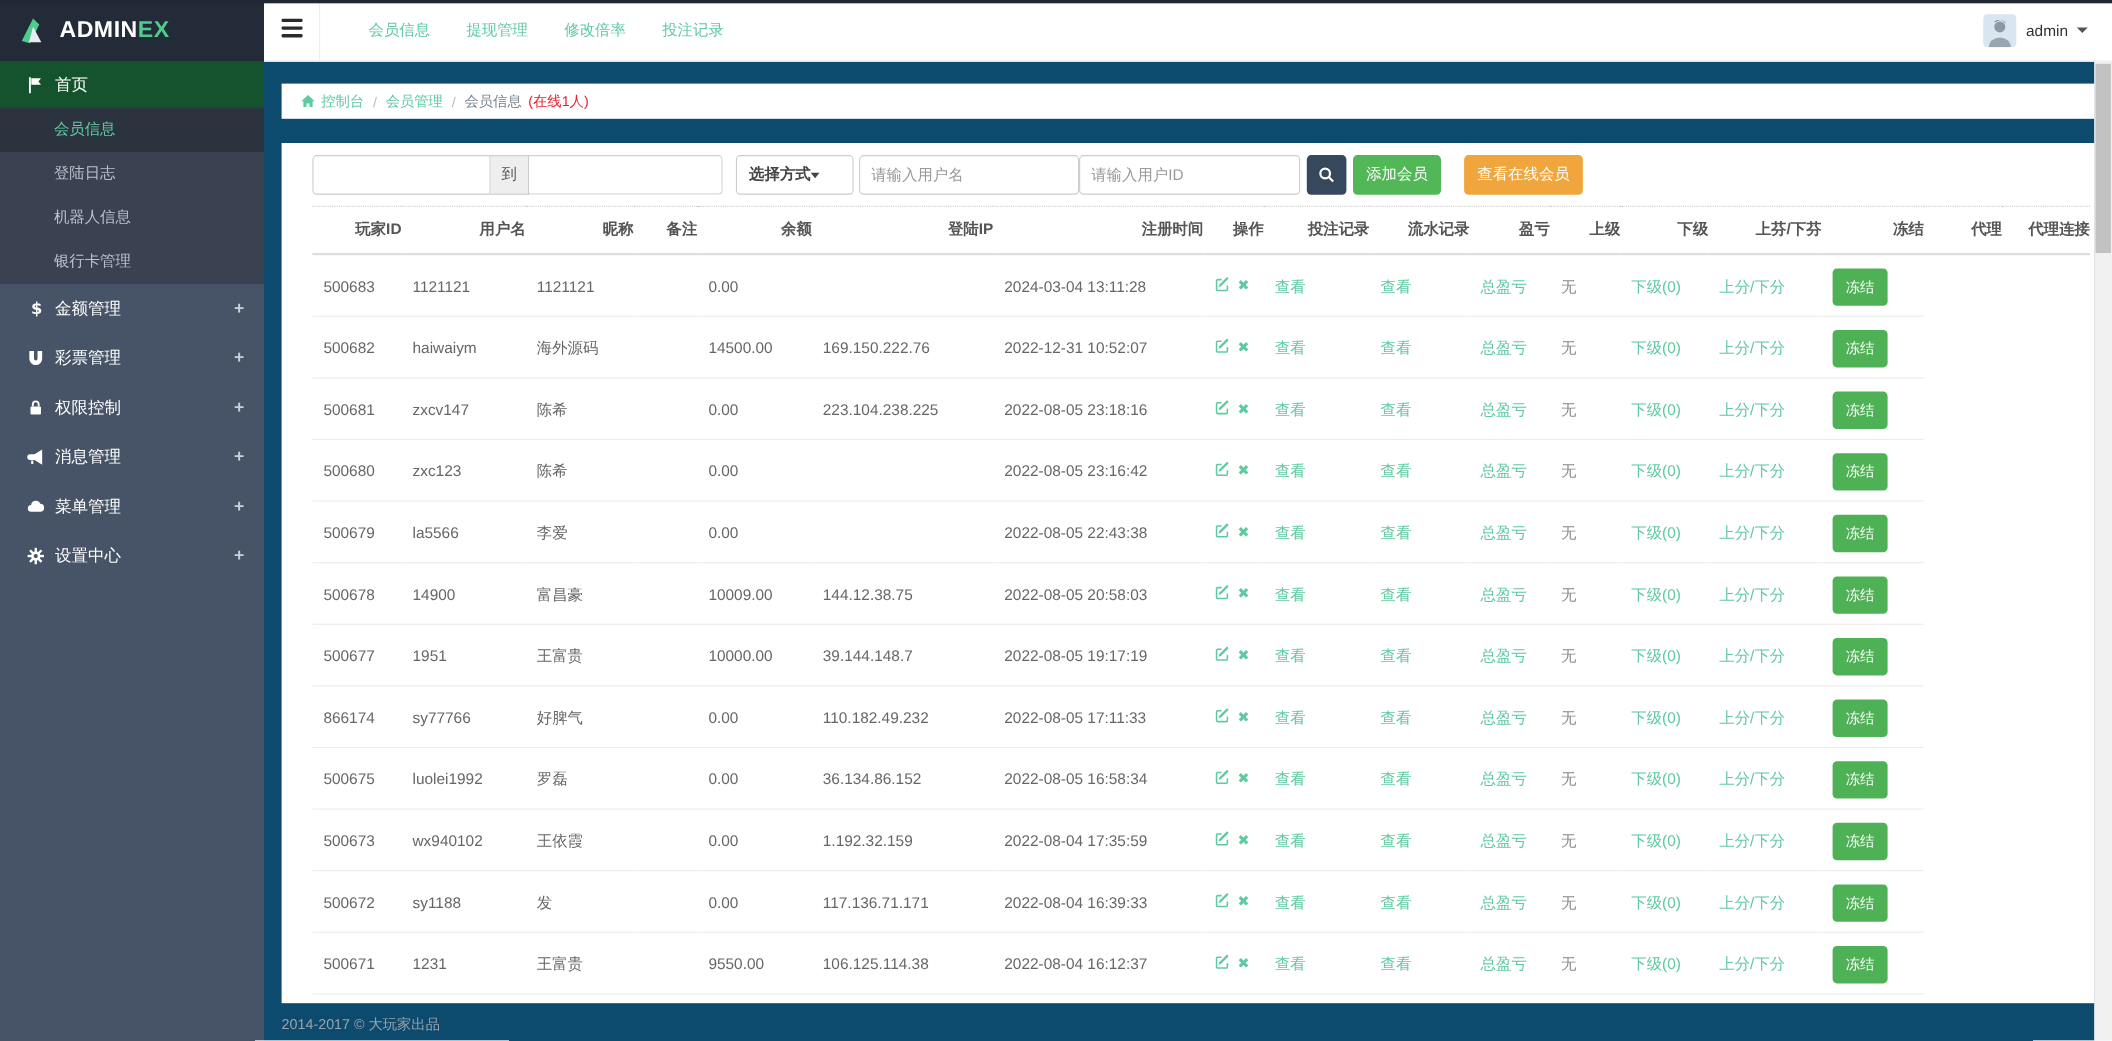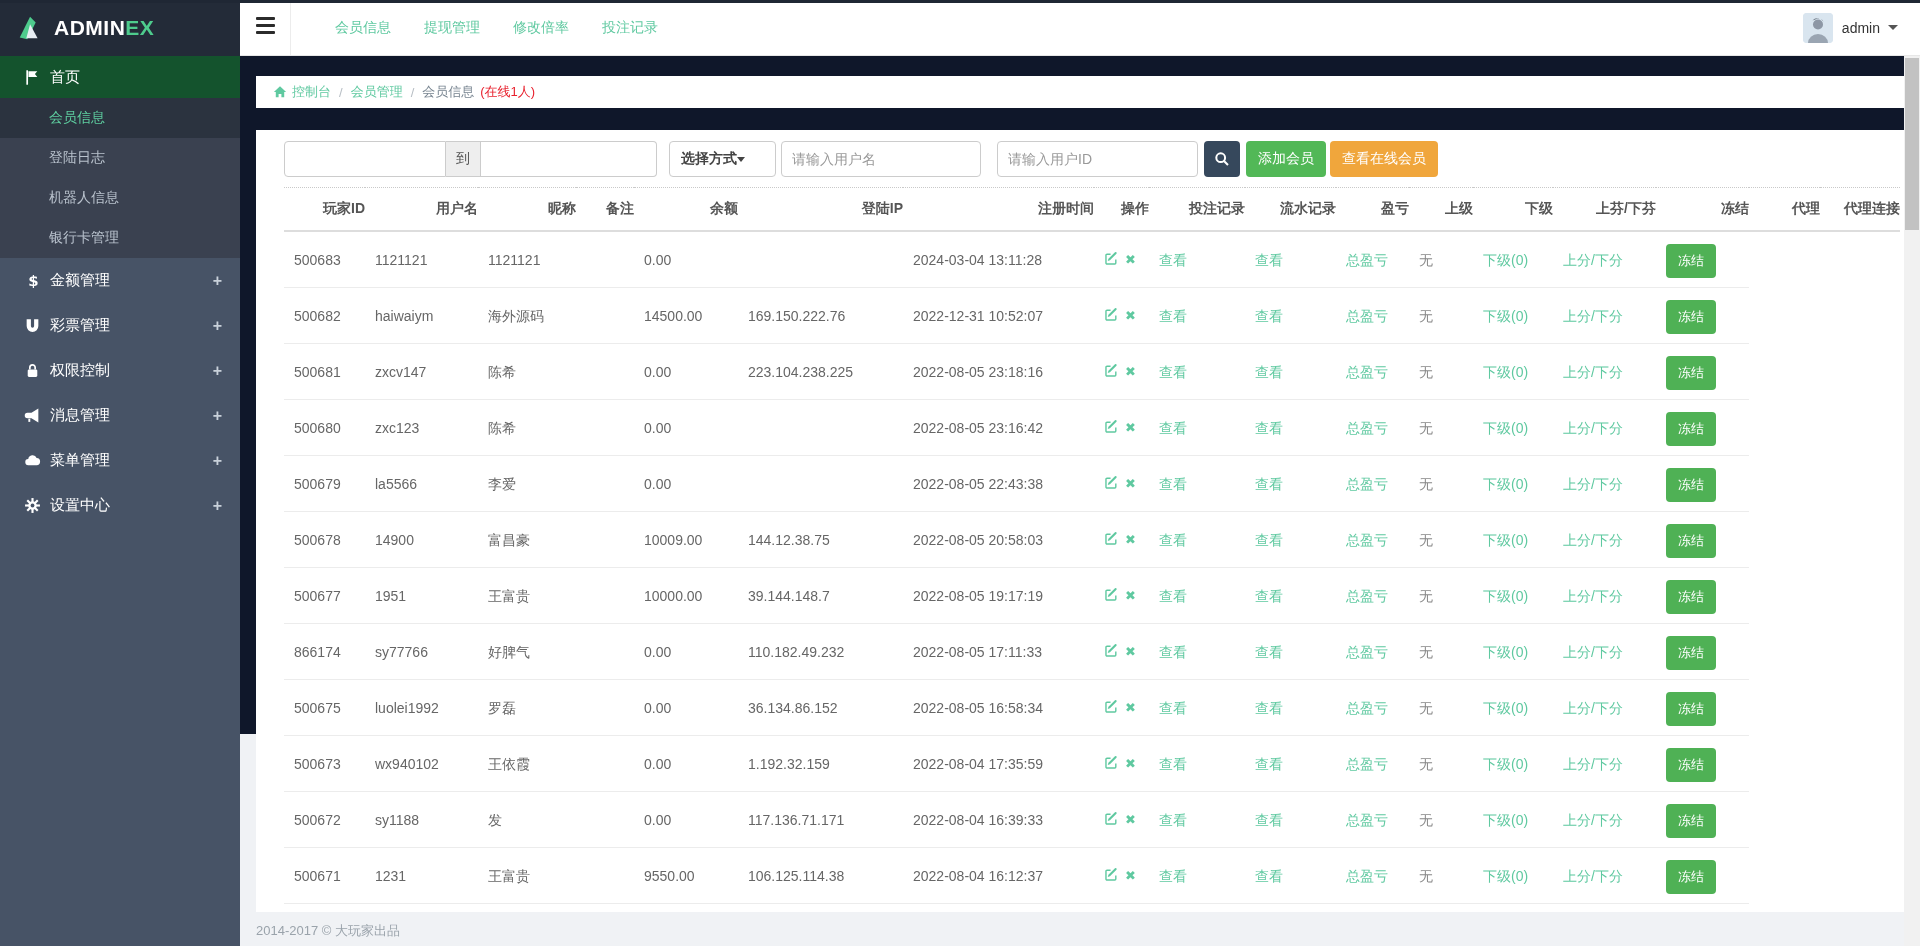--- a/index.html
+++ b/index.html
@@ -31,45 +31,45 @@
   .hamburger span { display:block; width:19px; height:3px; background:#2b2b2b; margin-bottom:4px; border-radius:1px; }
   .topbar-divider { position:absolute; left:50px; top:0; width:1px; height:55px; background:#ececec; }
   .top-nav { position:absolute; left:95px; top:0; height:55px; display:flex; align-items:center; column-gap:33px; }
   .top-nav .nav-item { color:#5fc9a0; font-size:14px; cursor:pointer; white-space:nowrap; }
   .user-block { position:absolute; right:22px; top:0; height:55px; display:flex; align-items:center; cursor:pointer; }
   .avatar { width:30px; height:30px; border-radius:4px; background:#dce7f1; overflow:hidden; margin-right:9px; }
   .user-name { font-size:14px; color:#333; margin-right:8px; }
   .caret-down { width:0; height:0; border-left:5px solid transparent; border-right:5px solid transparent; border-top:5px solid #555; }
 
   
-  .content { position:absolute; left:240px; top:56px; width:1664px; height:678px; background:#0f172a; }
+  .content { position:absolute; left:240px; top:56px; width:1664px; height:890px; background:#0c4a6e; }
   .breadcrumb-bar { position:absolute; left:16px; top:20px; width:1648px; height:32px; background:#ffffff; display:flex; align-items:center; padding-left:17px; font-size:13px; }
   .breadcrumb-bar .crumb { color:#5fc9a0; cursor:pointer; }
   .breadcrumb-bar .crumb-current { color:#76838f; }
   .breadcrumb-bar .sep { color:#b7bec4; margin:0 8px; }
   .breadcrumb-bar .online { color:#e8212e; margin-left:6px; font-size:13px; }
   .home-ic { margin-right:5px; display:inline-flex; vertical-align:-2px; }
 
   .card { position:absolute; left:16px; top:74px; width:1648px; height:782px; background:#ffffff; overflow:hidden; padding:11px 16px 0 28px; }
 
   
   .filter-row { display:flex; align-items:center; height:36px; }
   .f-input { height:36px; border:1px solid #cccccc; border-radius:4px; font-size:14px; color:#555; padding:0 10px; background:#fff; outline:none; }
   .f-input::placeholder { color:#999; }
   .ig-l { width:162px; border-radius:4px 0 0 4px; }
   .ig-addon { width:35px; height:36px; background:#eeeeee; border:1px solid #ccc; border-left:none; display:flex; align-items:center; justify-content:center; font-size:14px; color:#555; }
   .ig-r { width:176px; border-radius:0 4px 4px 0; border-left:none; }
   .f-select { width:107px; height:36px; margin-left:12px; border:1px solid #ccc; border-radius:4px; display:flex; align-items:center; padding:0 9px 0 11px; font-size:14px; font-weight:bold; color:#444; cursor:pointer; background:#fff; }
   .sel-caret { width:0; height:0; border-left:4px solid transparent; border-right:4px solid transparent; border-top:5px solid #444; }
   .in-name { width:200px; margin-left:5px; }
-  .in-id { width:201px; margin-left:16px; }
+  .in-id { width:201px; margin-left:0; }
   .btn { border:none; border-radius:4px; cursor:pointer; font-size:14px; color:#fff; font-family:Liberation Sans, sans-serif; }
   .btn-search { width:36px; height:36px; margin-left:6px; background:#36485c; display:flex; align-items:center; justify-content:center; }
   .btn-add { height:36px; padding:0 12px; margin-left:6px; background:#52b857; }
-  .btn-online { height:36px; padding:0 12px; margin-left:4px; background:#f0a63c; }
+  .btn-online { height:36px; padding:0 12px; margin-left:21px; background:#f0a63c; }
 
   
   .tbl-wrap { margin-top:10px; }
   table { border-collapse:collapse; table-layout:fixed; width:1616px; border-top:1px dotted #c9c9c9; }
   th { text-align:right; font-size:14px; font-weight:bold; color:#555; padding:12px 0 12px 10px; border-bottom:2px solid #dddddd; white-space:nowrap; overflow:hidden; }
   td { text-align:left; font-size:14px; color:#666; padding:17px 0 17px 10px; line-height:20px; border-bottom:1px solid #ececec; white-space:nowrap; overflow:hidden; }
   td.noborder { border-bottom:none; }
   a.glink { color:#5fc9a0; text-decoration:none; cursor:pointer; }
   .muted { color:#888; }
   .act-x { color:#5fc9a0; font-size:13px; font-weight:bold; margin-left:6px; cursor:pointer; }

